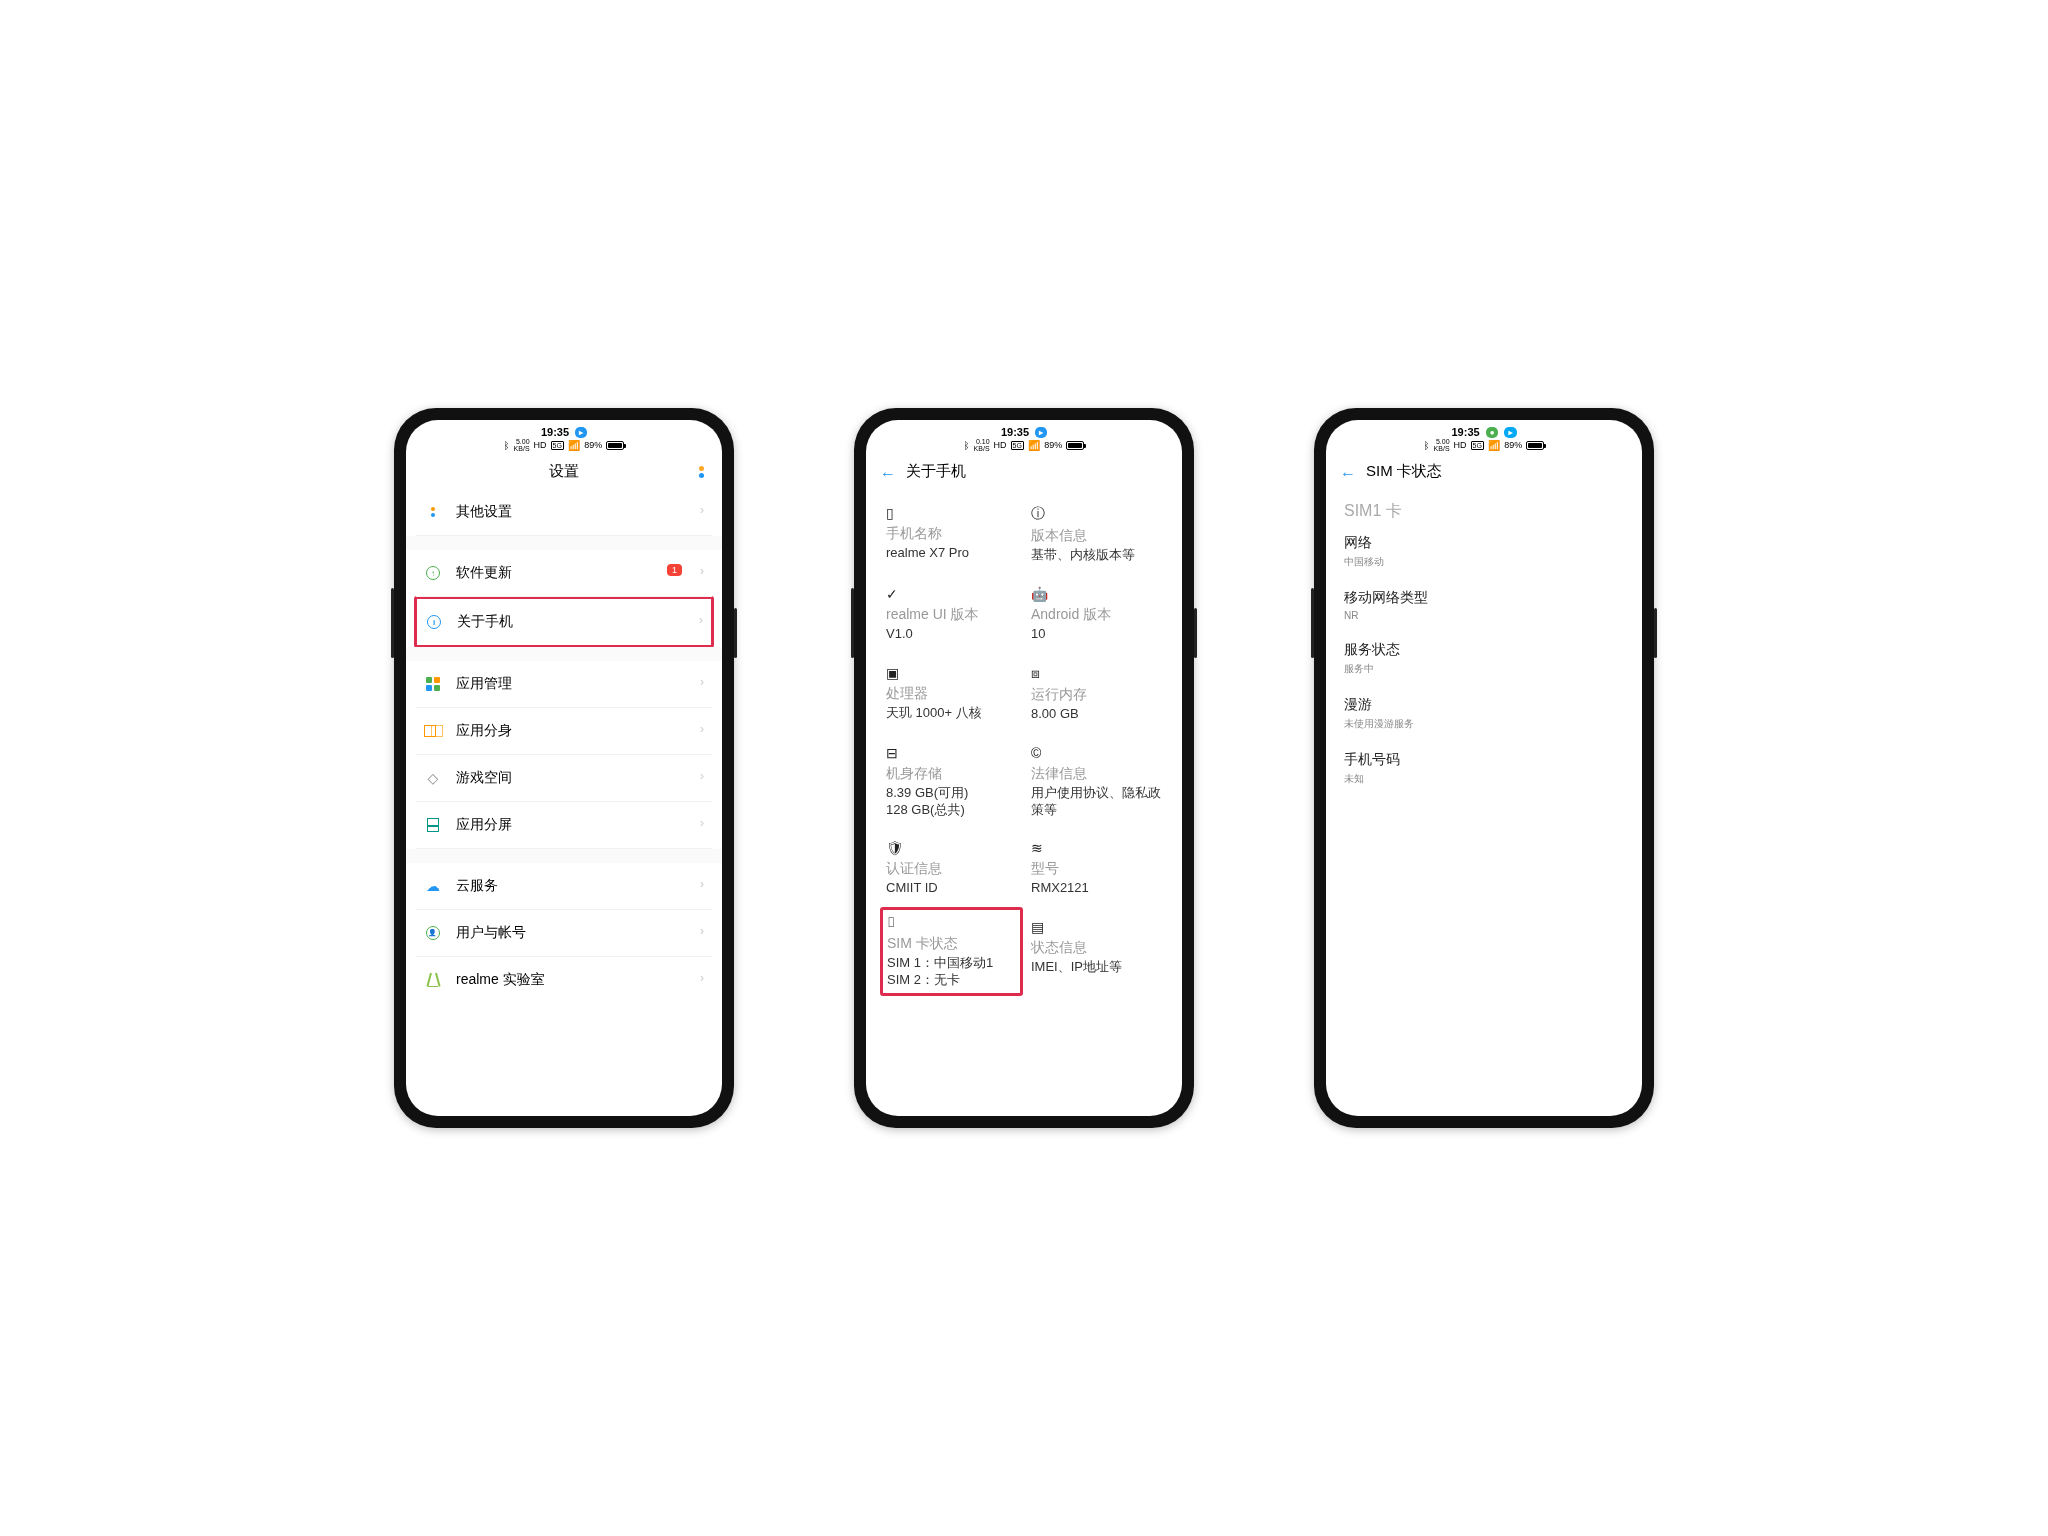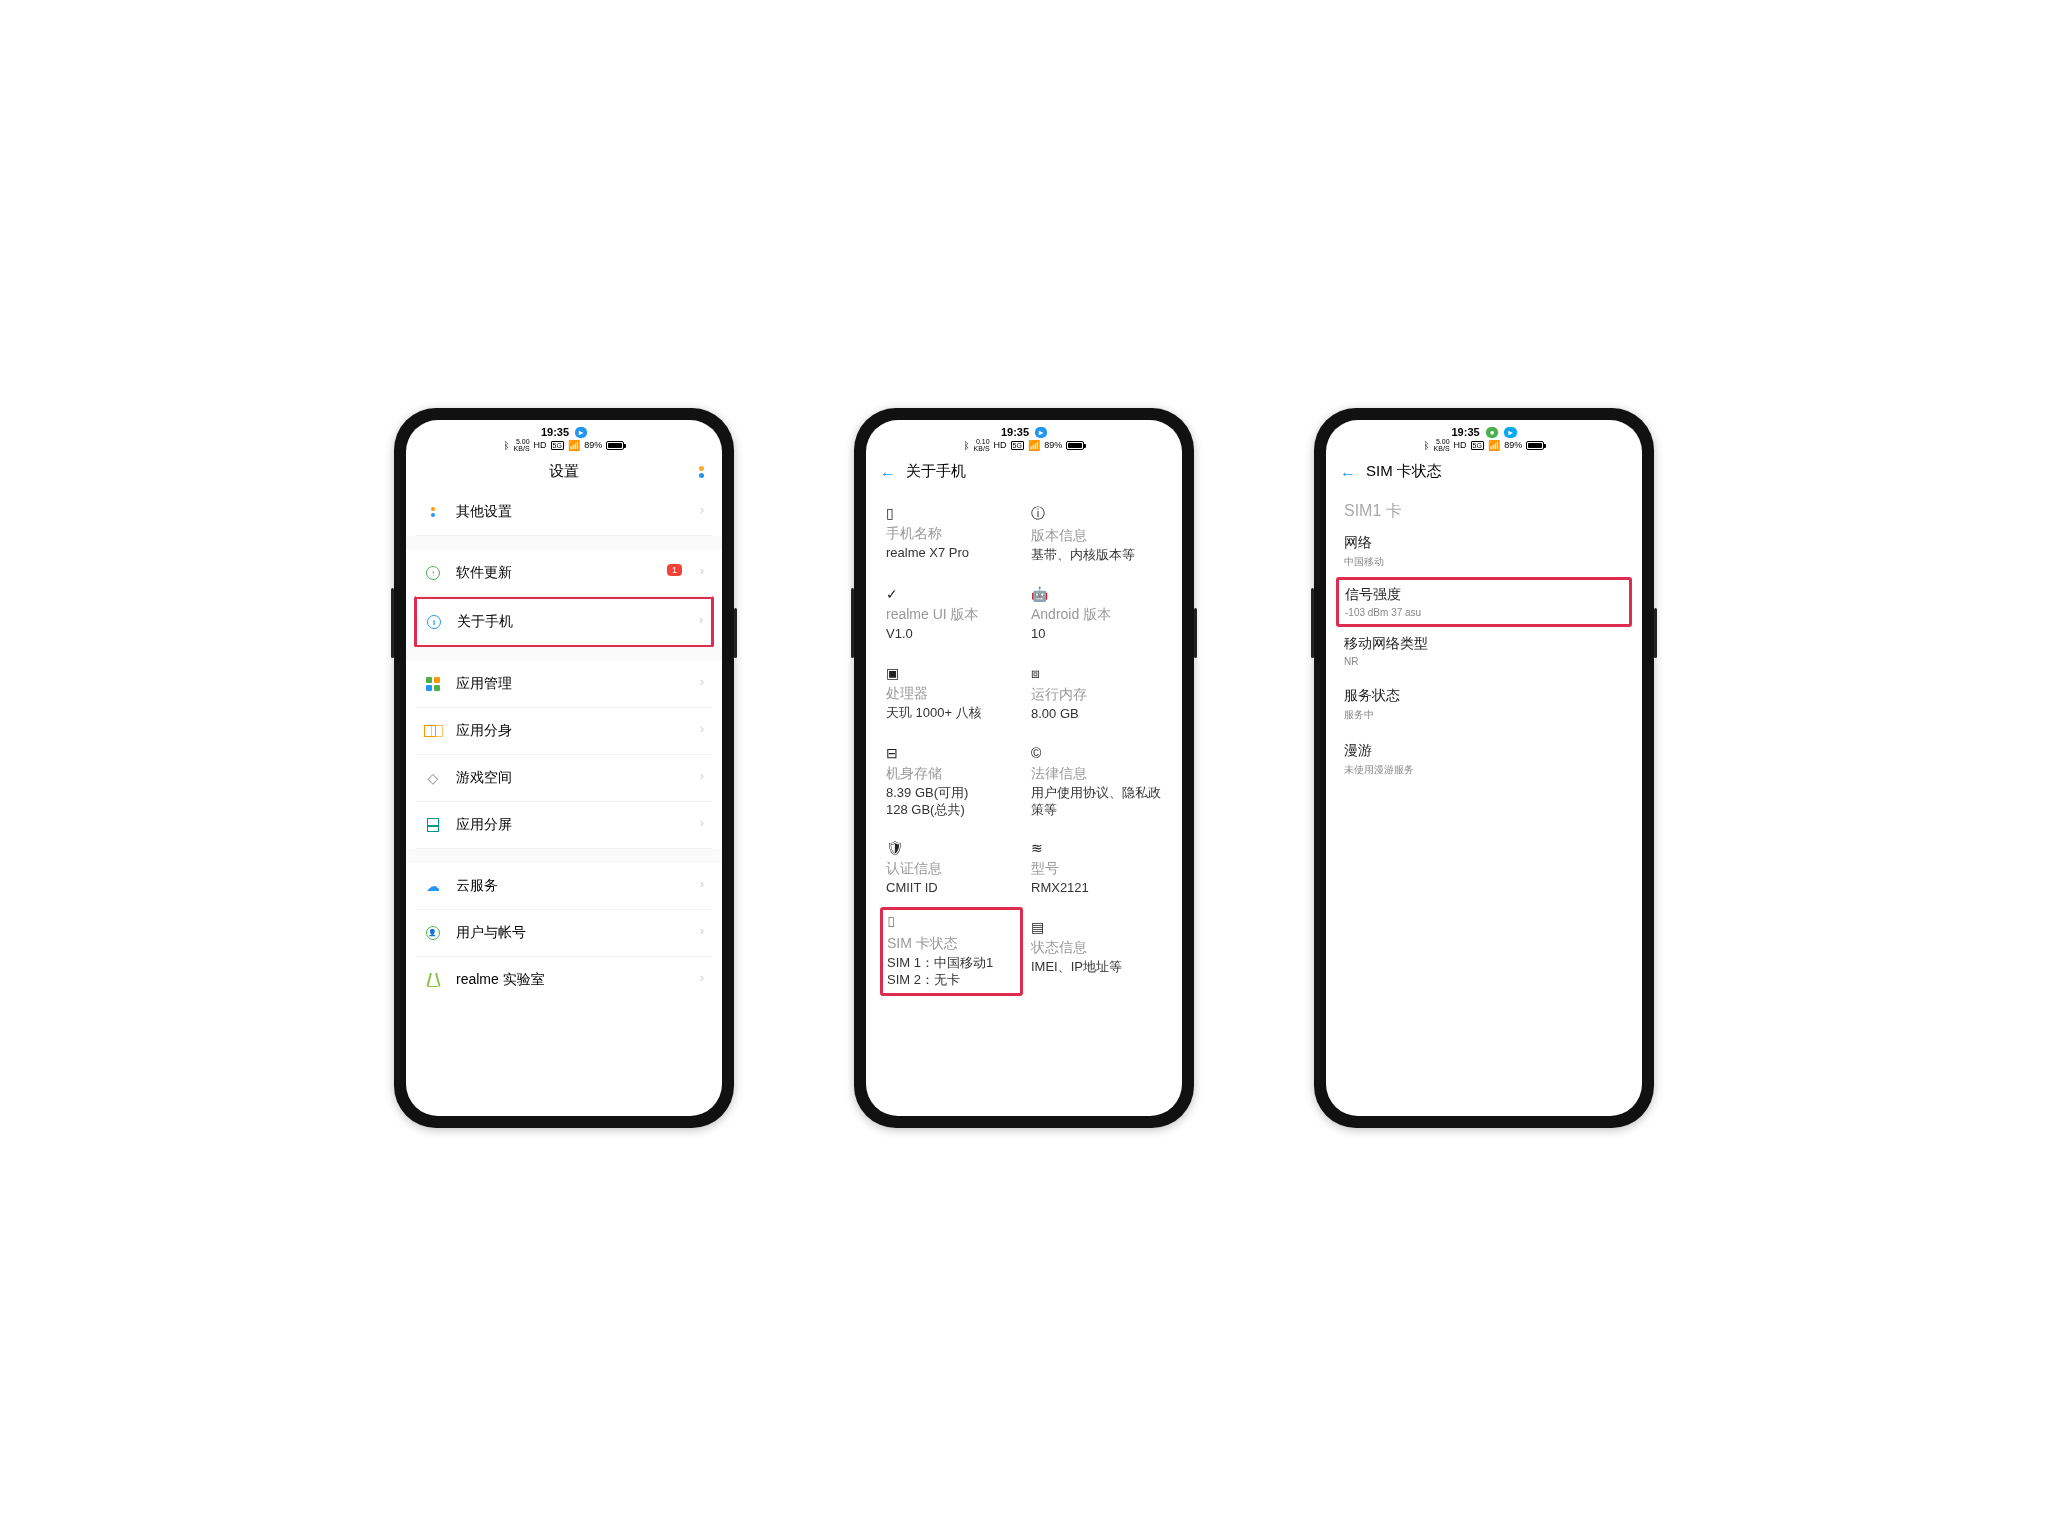--- a/index.html
+++ b/index.html
@@ -451,33 +451,33 @@
         <span class="header-title">SIM 卡状态</span>
       </div>
 
       <div class="kv-list">
         <div class="kv-section-label">SIM1 卡</div>
 
         <div class="kv-item">
           <div class="k">网络</div>
           <div class="v">中国移动</div>
         </div>
-        <div class="kv-item kv-highlight">
-          <div class="k">信号强度</div>
-          <div class="v">-103 dBm 37 asu</div>
-        </div>
         <div class="kv-item">
           <div class="k">移动网络类型</div>
           <div class="v">NR</div>
         </div>
         <div class="kv-item">
           <div class="k">服务状态</div>
           <div class="v">服务中</div>
         </div>
         <div class="kv-item">
           <div class="k">漫游</div>
           <div class="v">未使用漫游服务</div>
         </div>
+        <div class="kv-item">
+          <div class="k">手机号码</div>
+          <div class="v">未知</div>
+        </div>
       </div>
     </div>
   </div>
 
 </div>
 
 </body></html>

